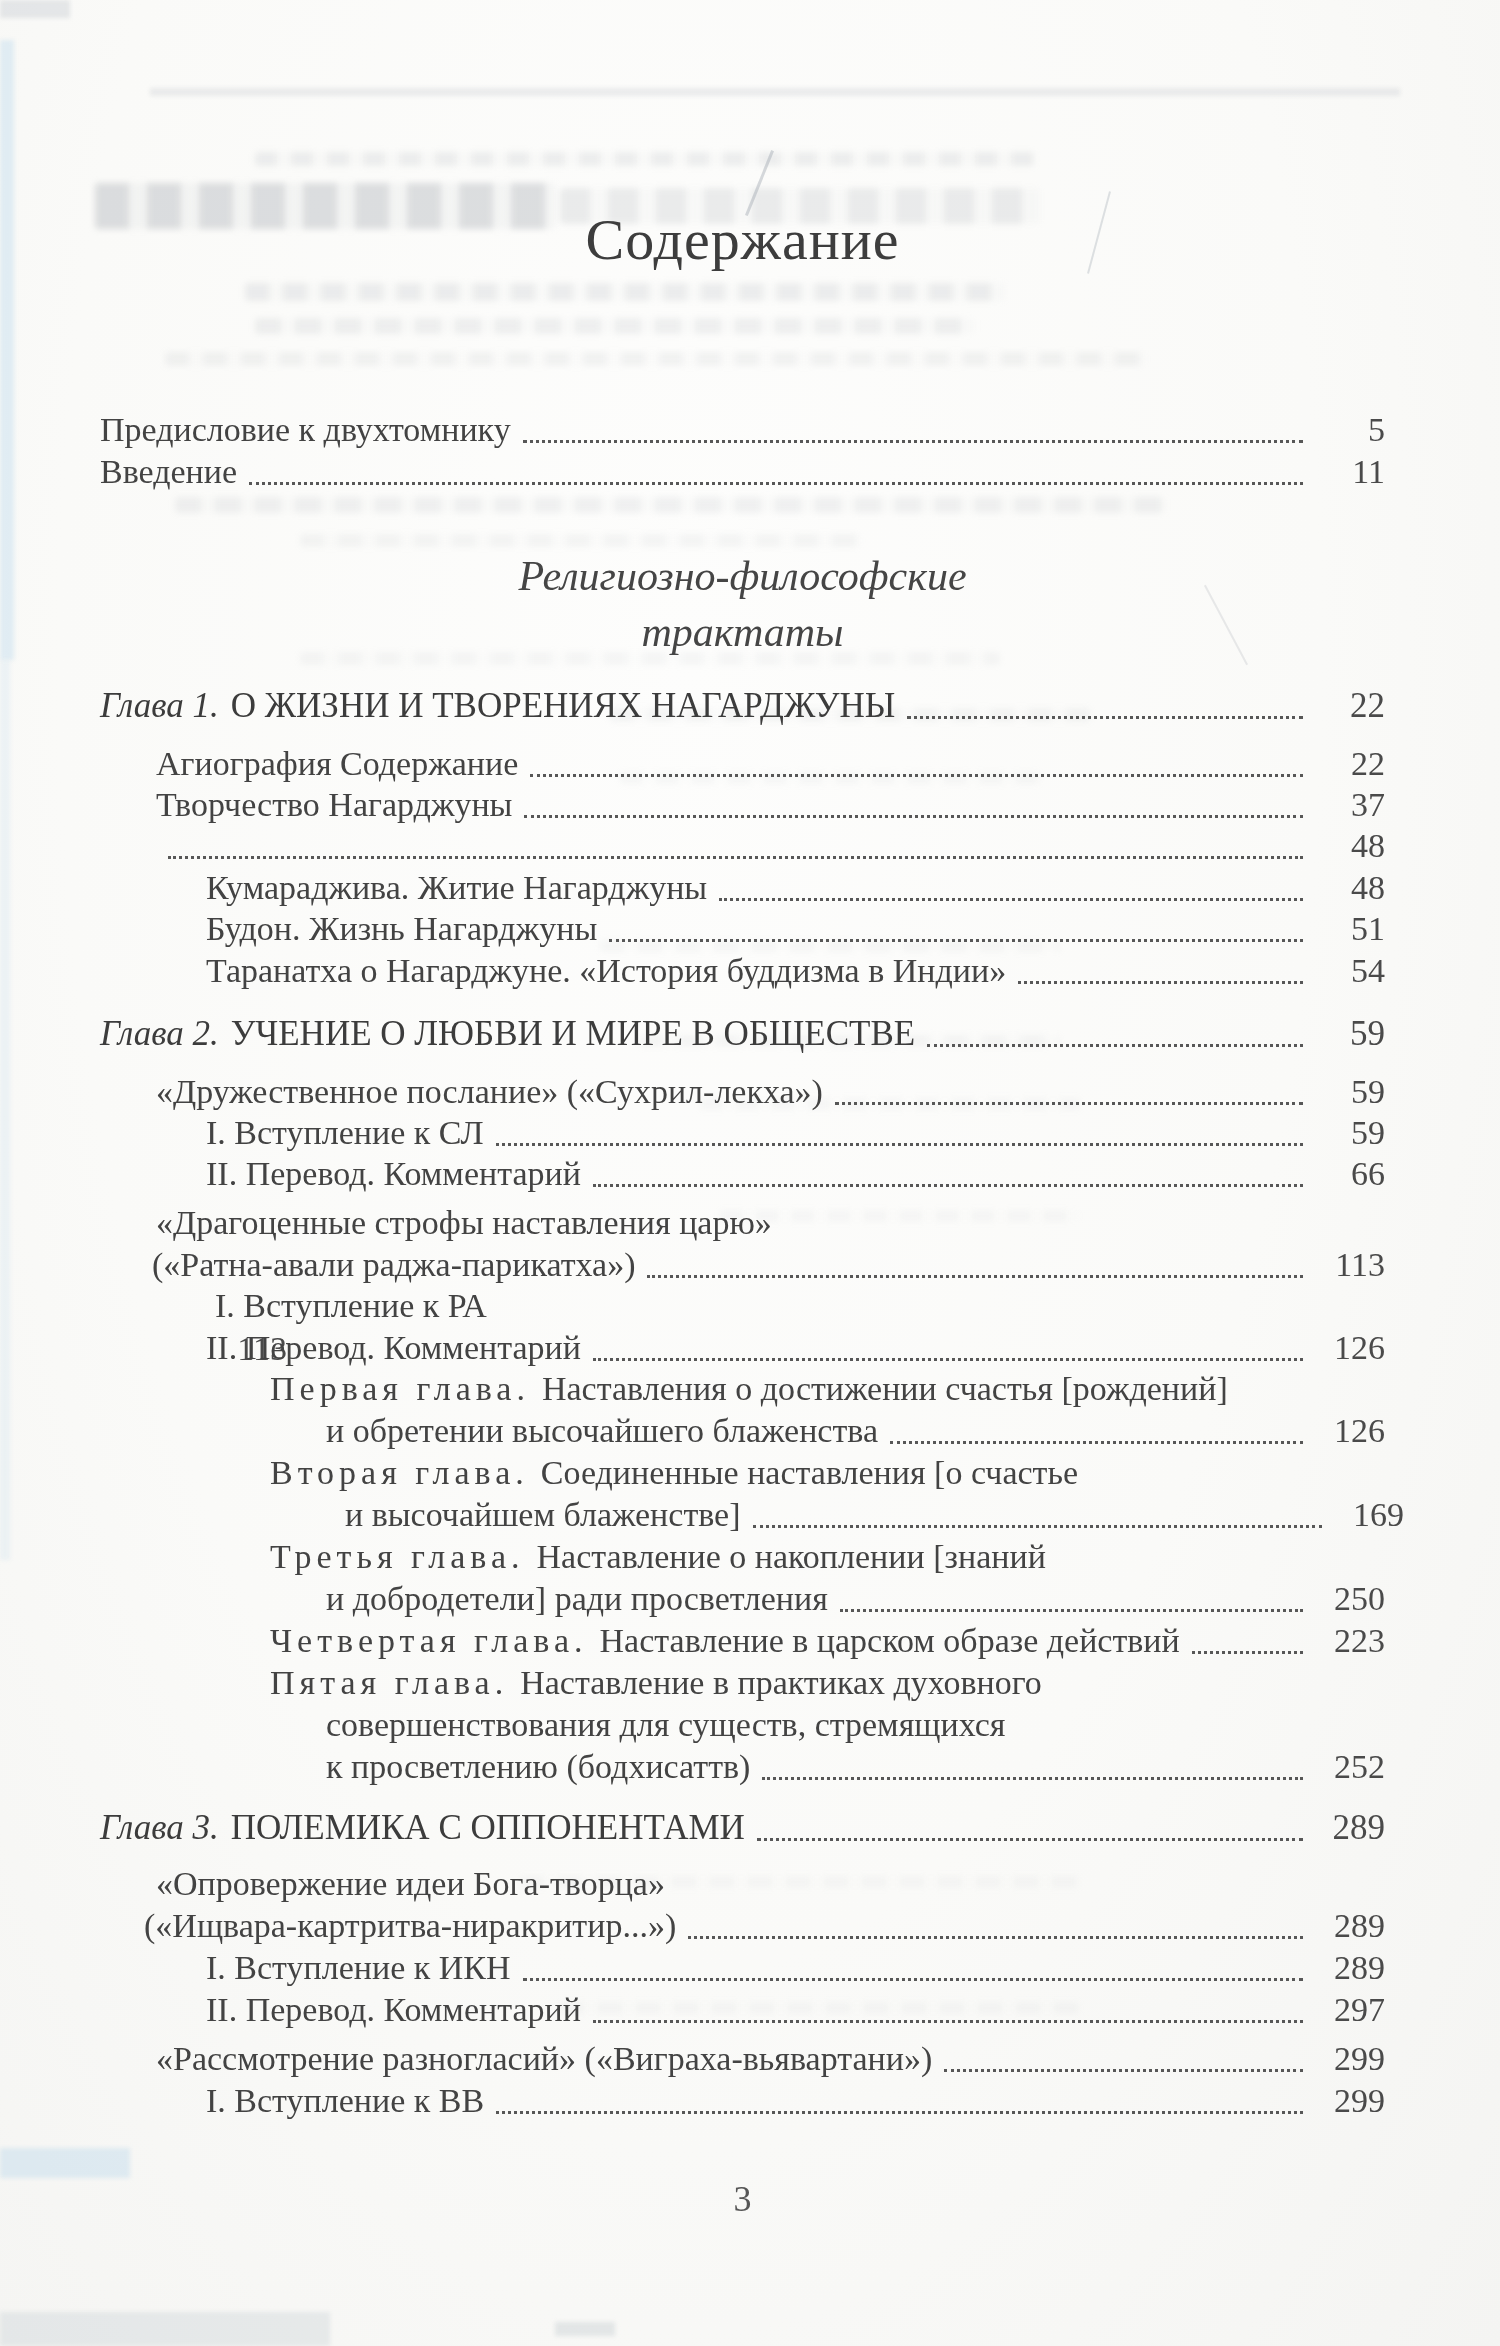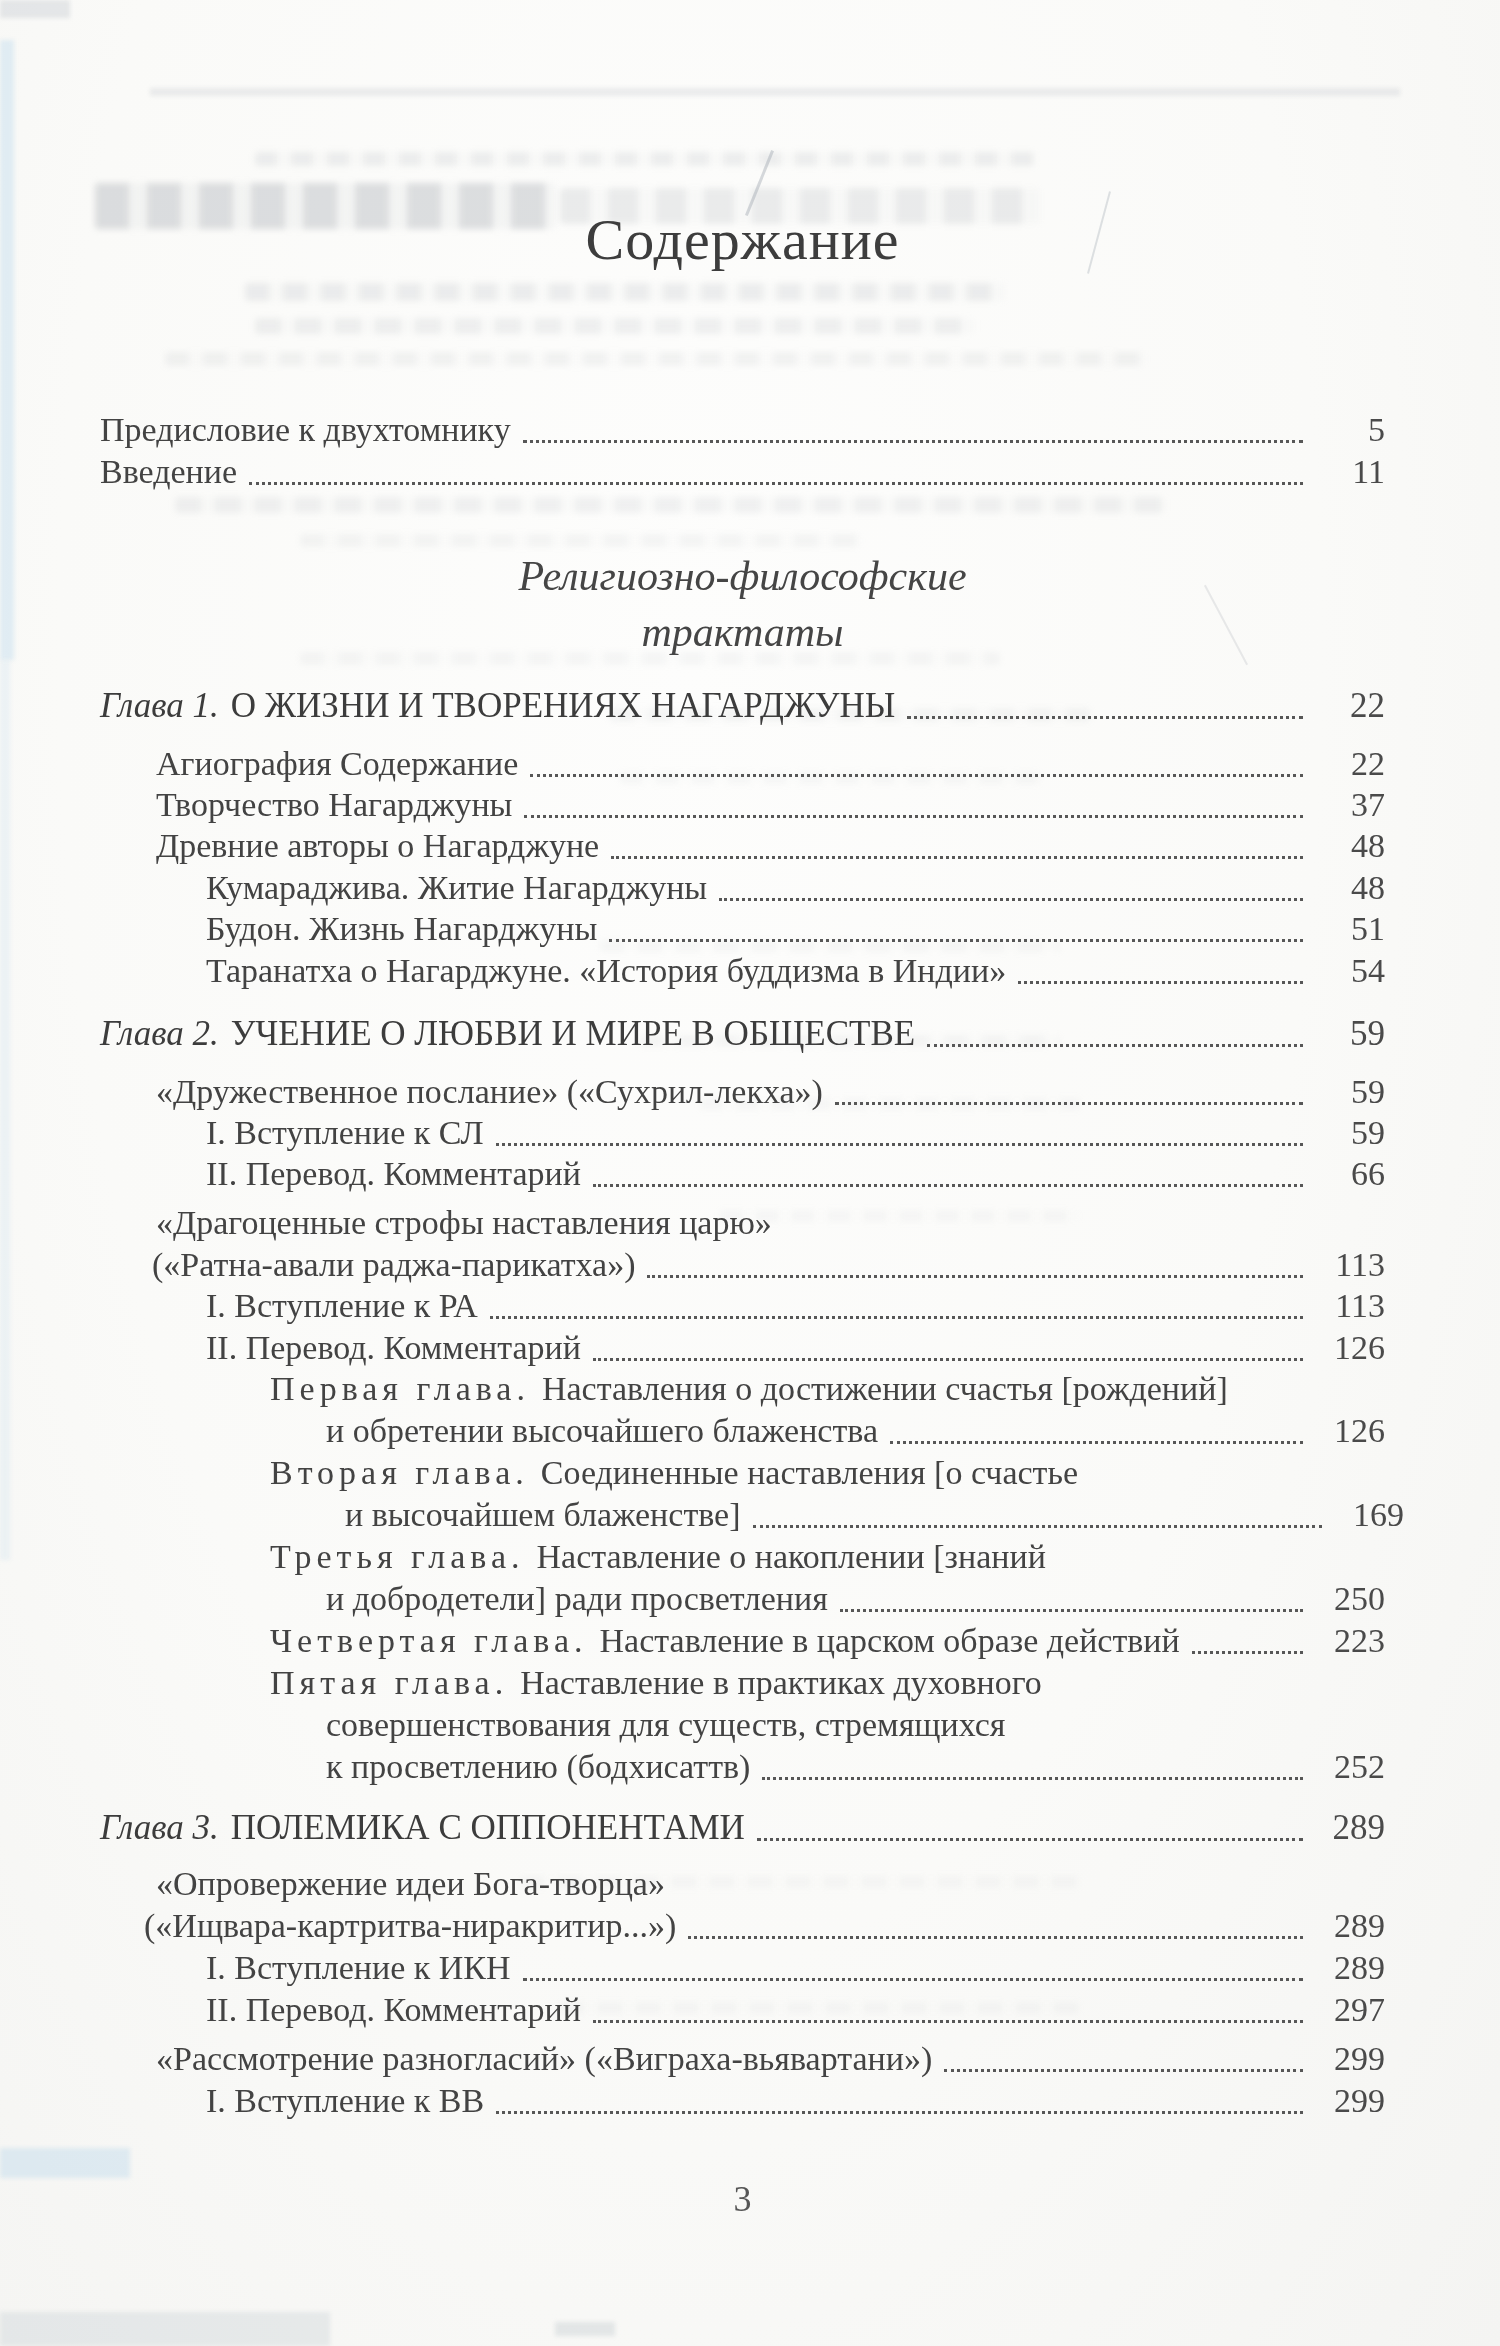--- a/index.html
+++ b/index.html
@@ -106,21 +106,20 @@
         <span class="lab">Агиография Содержание</span>
         <span class="dots"></span>
         <span class="num">22</span>
       </div>
       <div class="row" style="top: 785px; left: 156px; width: 1229px;">
         <span class="lab">Творчество Нагарджуны</span>
         <span class="dots"></span>
         <span class="num">37</span>
       </div>
       <div class="row" style="top: 826px; left: 156px; width: 1229px;">
-        <span class="lab">Древние авторы о Нагарджуне</span>
         <span class="dots"></span>
         <span class="num">48</span>
       </div>
       <div class="row" style="top: 868px; left: 206px; width: 1179px;">
         <span class="lab">Кумараджива. Житие Нагарджуны</span>
         <span class="dots"></span>
         <span class="num">48</span>
       </div>
       <div class="row" style="top: 909px; left: 206px; width: 1179px;">
         <span class="lab">Будон. Жизнь Нагарджуны</span>
@@ -154,21 +153,21 @@
         <span class="num">66</span>
       </div>
       <div class="row" style="top: 1203px; left: 156px; width: 1229px;">
         <span class="lab">«Драгоценные строфы наставления царю»</span>
       </div>
       <div class="row" style="top: 1245px; left: 152px; width: 1233px;">
         <span class="lab">(«Ратна-авали раджа-парикатха»)</span>
         <span class="dots"></span>
         <span class="num">113</span>
       </div>
-      <div class="row" style="top: 1286px; left: 206px; width: 1179px;">
+      <div class="row" style="top: 1286px; left: 215px; width: 1179px; flex-direction: column;">
         <span class="lab">I. Вступление к РА</span>
         <span class="dots"></span>
         <span class="num">113</span>
       </div>
       <div class="row" style="top: 1328px; left: 206px; width: 1179px;">
         <span class="lab">II. Перевод. Комментарий</span>
         <span class="dots"></span>
         <span class="num">126</span>
       </div>
       <div class="row" style="top: 1369px; left: 270px; width: 1115px;">

